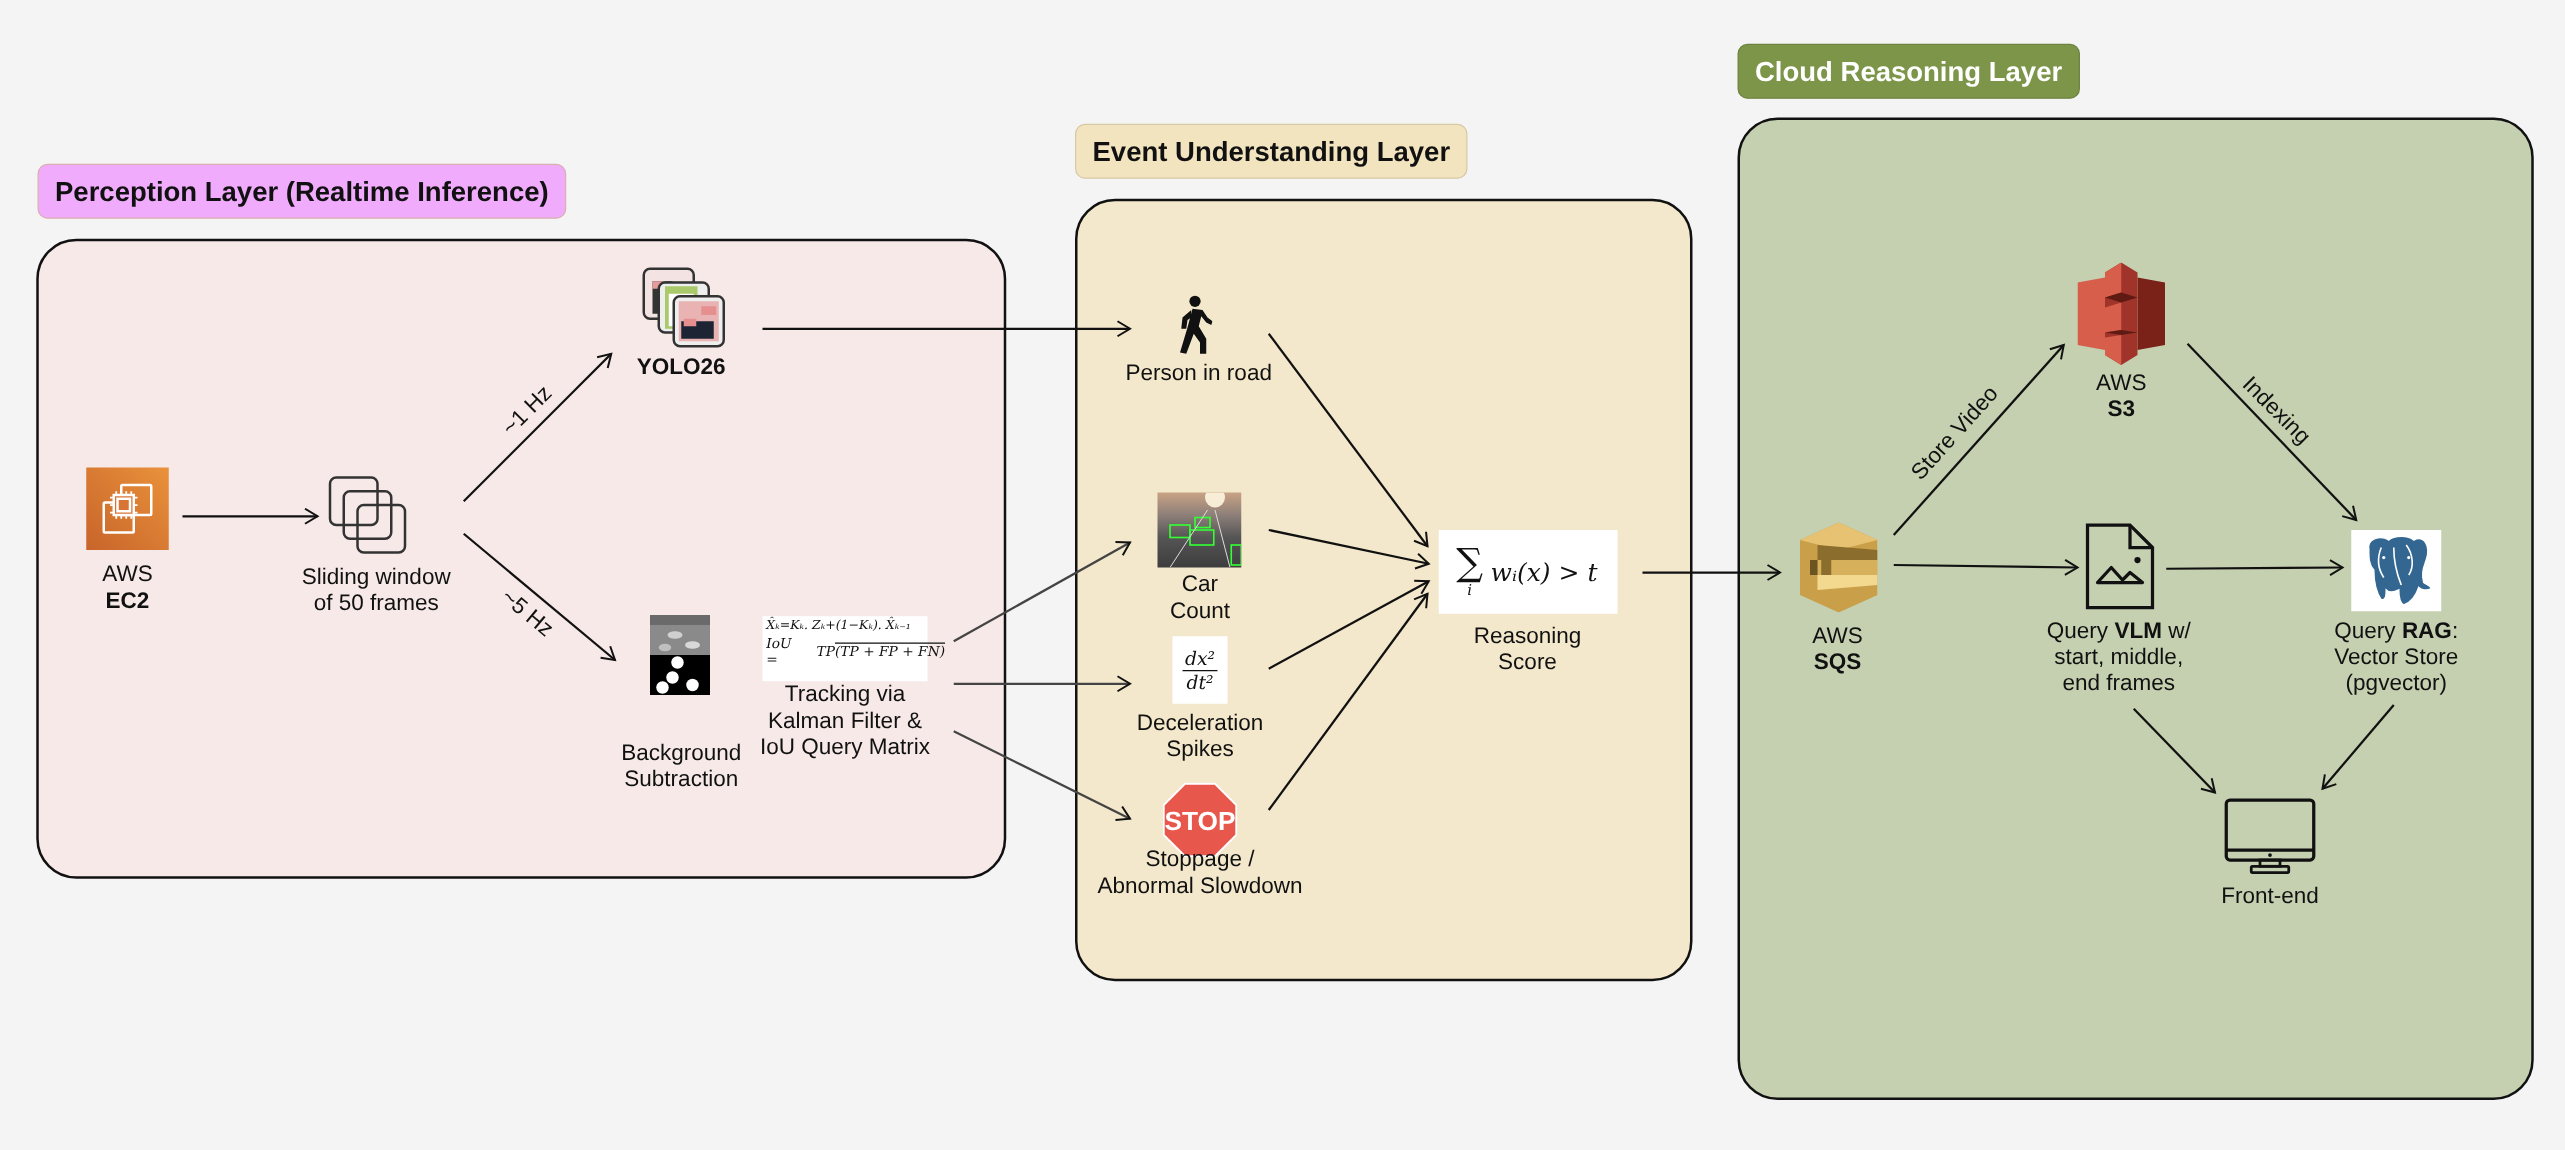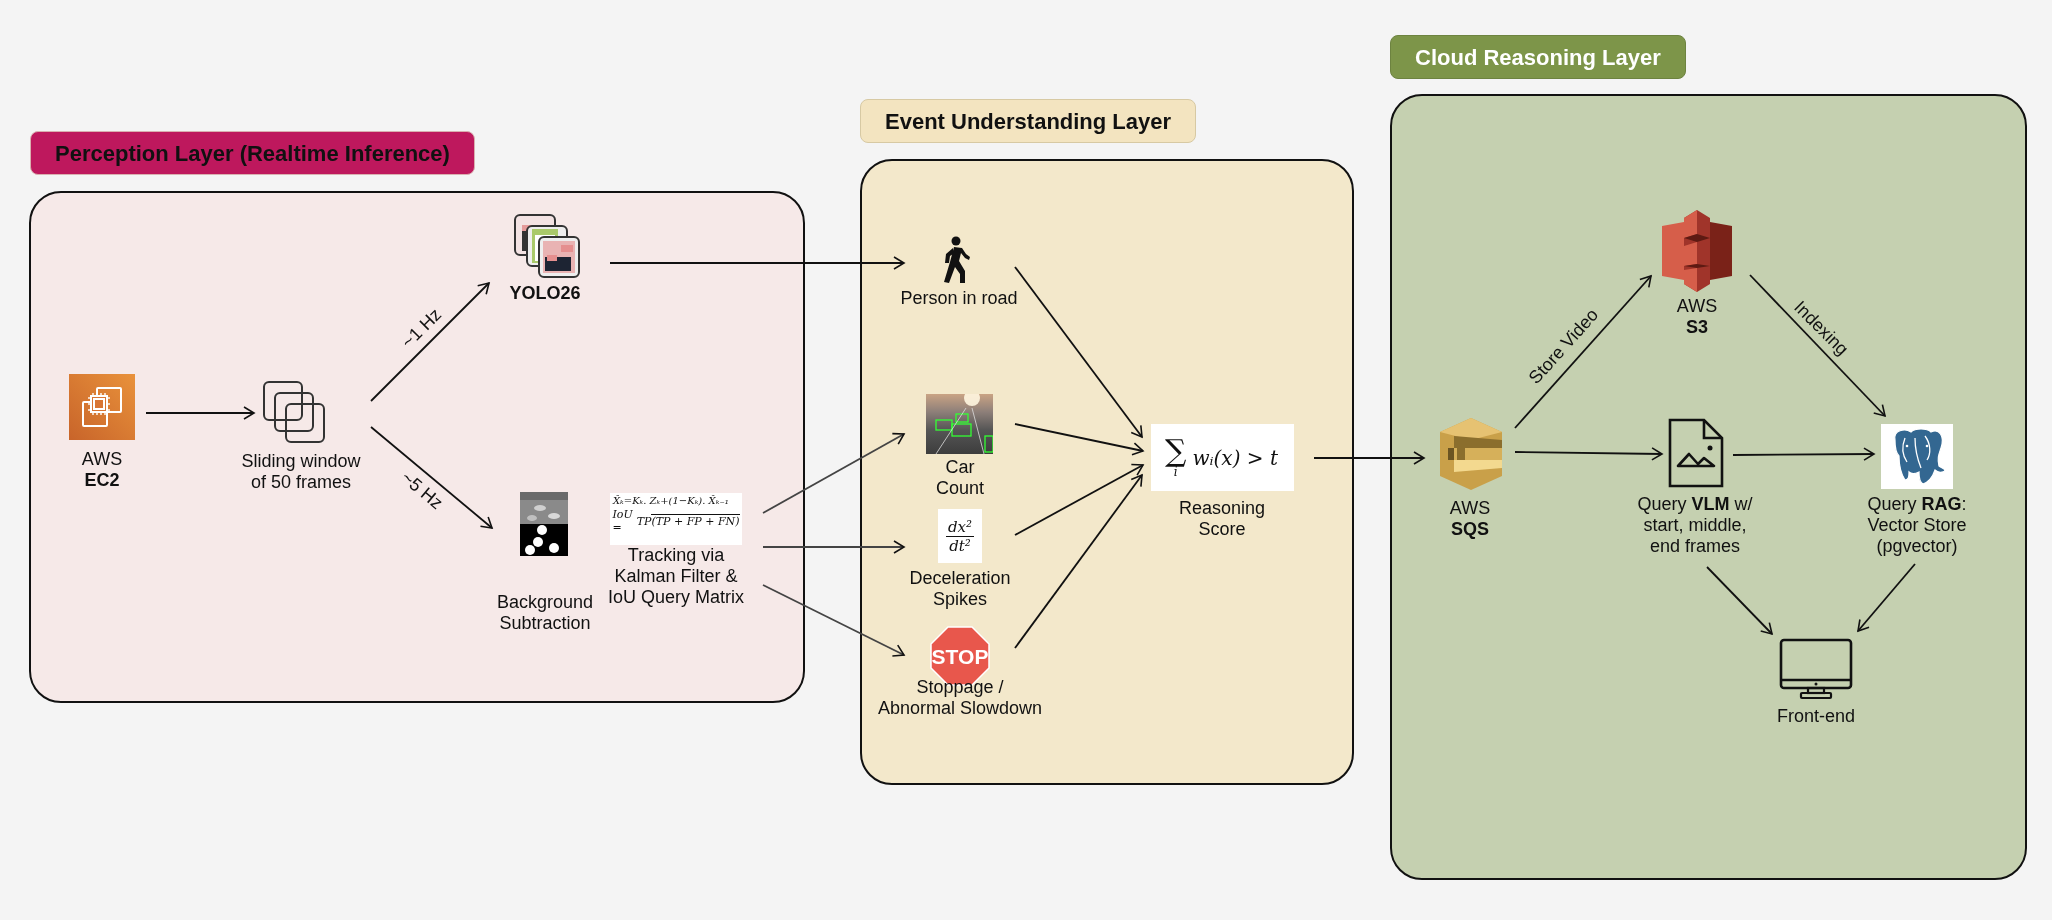--- a/index.html
+++ b/index.html
@@ -1,31 +1,31 @@
 <!DOCTYPE html>
 <html><head>
 <meta charset="utf-8">
 <style>
   html, body { margin:0; padding:0; }
   body { width:2052px; height:920px; background:#f4f4f4; position:relative; overflow:hidden;
          font-family:"Liberation Sans","DejaVu Sans",sans-serif; color:#111; }
   .abs { position:absolute;text-align:right; }
-  .layer-title { position:absolute; font-size:22px; font-weight:600; padding:0 24px; height:44px;
+  .layer-title { position:absolute; font-size:22px; font-weight:600; padding:0 13px; height:44px;
                  line-height:44px; border-radius:8px; box-sizing:border-box; white-space:nowrap; }
   .panel { position:absolute; border:2px solid #111; border-radius:32px; box-sizing:border-box; }
   .label { position:absolute; text-align:center; font-size:18px; line-height:21px; white-space:nowrap; }
   .label b { font-weight:700;text-align:right; }
   svg.wires { position:absolute; left:0; top:0; }
   .rot { position:absolute; font-size:18px; white-space:nowrap; transform-origin:center center; }
   .mathbox { position:absolute; background:#fff; font-family:"DejaVu Serif","Liberation Serif",serif; font-style:italic; color:#111; }
 </style>
 </head>
 <body>
 
-<div class="layer-title" style="left:30px; top:131px; background:#be185d; border:1px solid #d9b0b0;">Perception Layer (Realtime Inference)</div>
+<div class="layer-title" style="left:30px; top:131px; background:#f0abfc; border:1px solid #d9b0b0;">Perception Layer (Realtime Inference)</div>
 <div class="layer-title" style="left:860px; top:99px; background:#f3e4c0; border:1px solid #d7c9a3;">Event Understanding Layer</div>
 <div class="layer-title" style="left:1390px; top:35px; background:#7d9549; border:1px solid #6d8340; color:#fff;">Cloud Reasoning Layer</div>
 
 <div class="panel" style="left:29px; top:191px; width:776px; height:512px; background:#f6e9e8;"></div>
 <div class="panel" style="left:860px; top:159px; width:494px; height:626px; background:#f3e8cb;"></div>
 <div class="panel" style="left:1390px; top:94px; width:637px; height:786px; background:#c5d0b0;"></div>
 
 <svg class="wires" width="2052" height="920">
   <defs>
     <marker id="ah" markerWidth="14" markerHeight="14" refX="11" refY="7" orient="auto" markerUnits="userSpaceOnUse">
@@ -137,21 +137,21 @@
       <circle cx="34" cy="56" r="5" fill="#fff"></circle>
   </svg>
 </div>
 <div class="label" style="left:489px; top:592px; width:112px;">
   <div>Background</div>
     <div>Subtraction</div>
 </div>
 
 <div class="mathbox" style="left:610px; top:493px; width:132px; height:52px; font-size:11px; padding:2px 3px; box-sizing:border-box;">
   <div style="font-size:10px; white-space:nowrap;">X̂ₖ=Kₖ. Zₖ+(1−Kₖ). X̂ₖ₋₁</div>
-  <div style="display:flex; align-items:center; gap:4px; margin-top:2px;justify-content:center;">
+  <div style="display:flex; align-items:center; gap:20px; margin-top:2px;">
     <span>IoU =</span>
     <span style="display:inline-flex; align-items:center;">
       <span>TP</span>
       <span style="border-top:1px solid #111; white-space:nowrap;">(TP + FP + FN)</span>
     </span>
   </div>
 </div>
 <div class="label" style="left:596px; top:545px; width:160px;">
   <div>Tracking via</div>
     <div>Kalman Filter &amp;</div>

